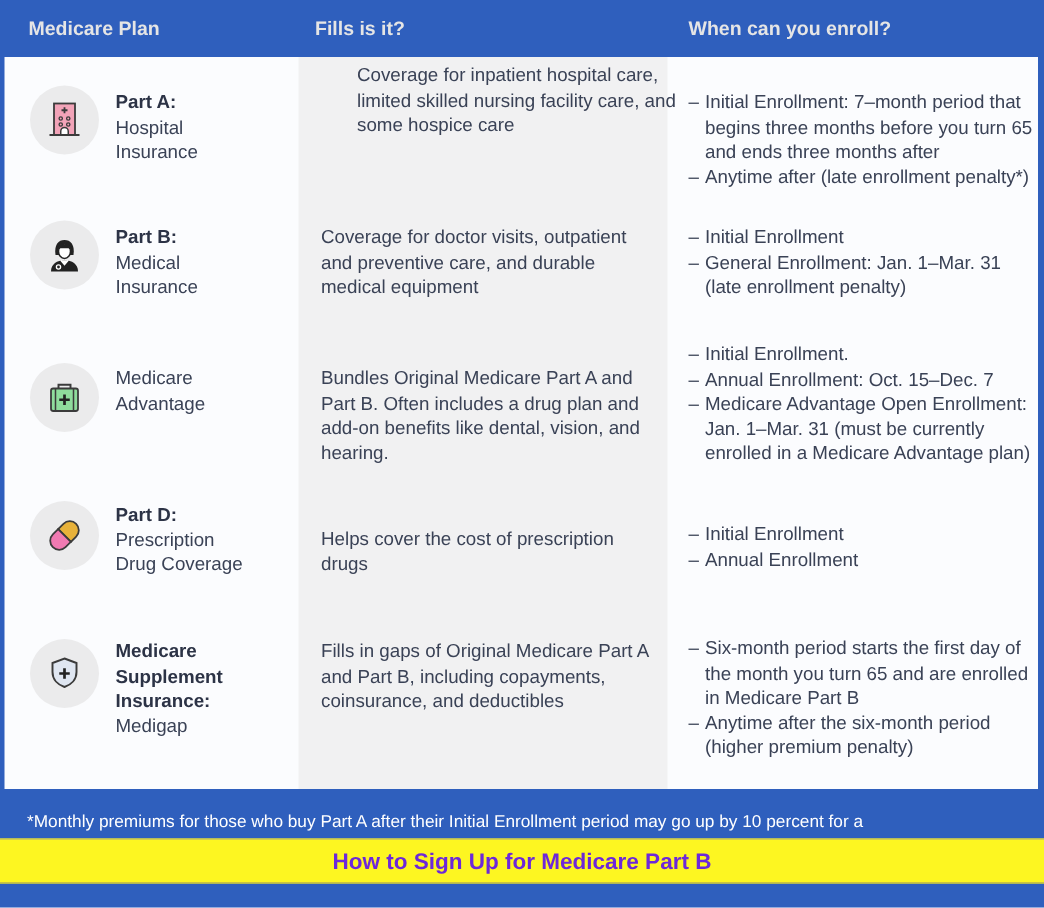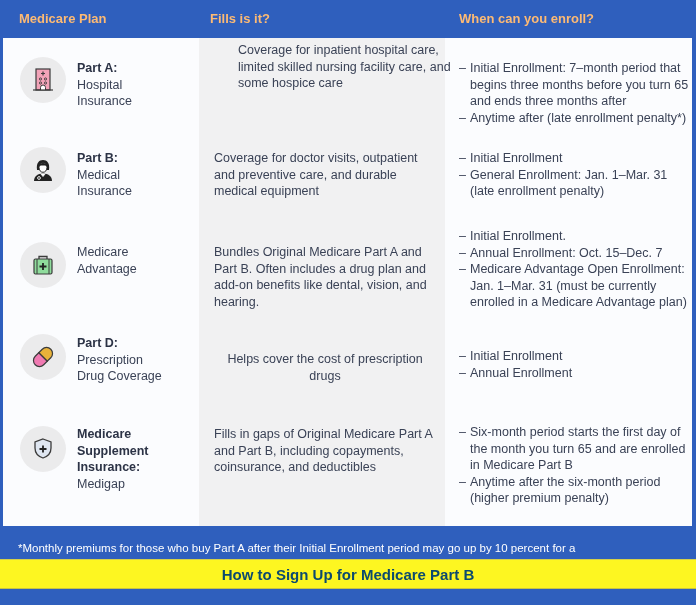--- a/index.html
+++ b/index.html
@@ -5,21 +5,21 @@
     * { box-sizing: border-box; margin: 0; padding: 0; }
     html, body { width: 696px; height: 605px; overflow: hidden; }
     body {
       background: #2f5fbd;
       font-family: "Liberation Sans", "DejaVu Sans", sans-serif;
       position: relative;
       color: #2c3346;
     }
     .header {
       position: absolute; left: 0; top: 0; width: 696px; height: 38px;
-      color: #fdba74; font-weight: bold; font-size: 13px;
+      color: #e5e5e5; font-weight: bold; font-size: 13px;
     }
     .header span { position: absolute; top: 11px; }
     .h1 { left: 19px; }
     .h2 { left: 210px; }
     .h3 { left: 459px; text-align: right; }
 
     .table {
       position: absolute; left: 3px; top: 38px; width: 689px; height: 488px;
       background: #fbfcfe;
     }
@@ -50,21 +50,21 @@
     .enroll li { position: relative; padding-left: 11px; }
     .enroll li::before { content: "–"; position: absolute; left: 0; top: 0; }
 
     .footnote {
       position: absolute; left: 18px; top: 542px; font-size: 11.5px;
       color: #ffffff; white-space: nowrap;
     }
     .banner {
       position: absolute; left: 0; top: 559px; width: 696px; height: 30px;
       background: #fdf621; display: flex; align-items: center; justify-content: center;
-      font-weight: bold; font-size: 15px; color: #0c4a6e;
+      font-weight: bold; font-size: 15px; color: #6d28d9;
       border-top: 1px solid #d6d04a; border-bottom: 1px solid #c9c440;
     }
   </style>
 </head>
 <body>
 
 <div class="header">
   <span class="h1">Medicare Plan</span>
   <span class="h2">Fills is it?</span>
   <span class="h3">When can you enroll?</span>
@@ -149,21 +149,21 @@
           <path d="M15 9h5a6 6 0 0 1 0 12h-5z" fill="#e8b23a" stroke="#3b3b3b" stroke-width="1.2"></path>
           <path d="M15 9h-5a6 6 0 0 0 0 12h5z" fill="#f07ab2" stroke="#3b3b3b" stroke-width="1.2"></path>
         </g>
       </svg>
     </div>
     <div class="plan" style="top:17px;">
       <span class="name">Part D:</span>
       <span class="sub">Prescription</span>
       <span class="sub">Drug Coverage</span>
     </div>
-    <div class="desc" style="top:33px;text-align:center;">Helps cover the cost of prescription drugs</div>
+    <div class="desc" style="top:33px;">Helps cover the cost of prescription drugs</div>
     <ul class="enroll" style="top:30px;">
       <li>Initial Enrollment</li>
       <li>Annual Enrollment</li>
     </ul>
   </div>
 
   <div class="row" style="top:370px;">
     <div class="icon-circle" style="top:18px;">
       <svg width="30" height="30" viewBox="0 0 30 30">
         <path d="M15 5l8 3v6c0 5-3.5 8.5-8 10-4.5-1.5-8-5-8-10V8z" fill="#dfe6f1" stroke="#3b3b3b" stroke-width="1.3"></path>

